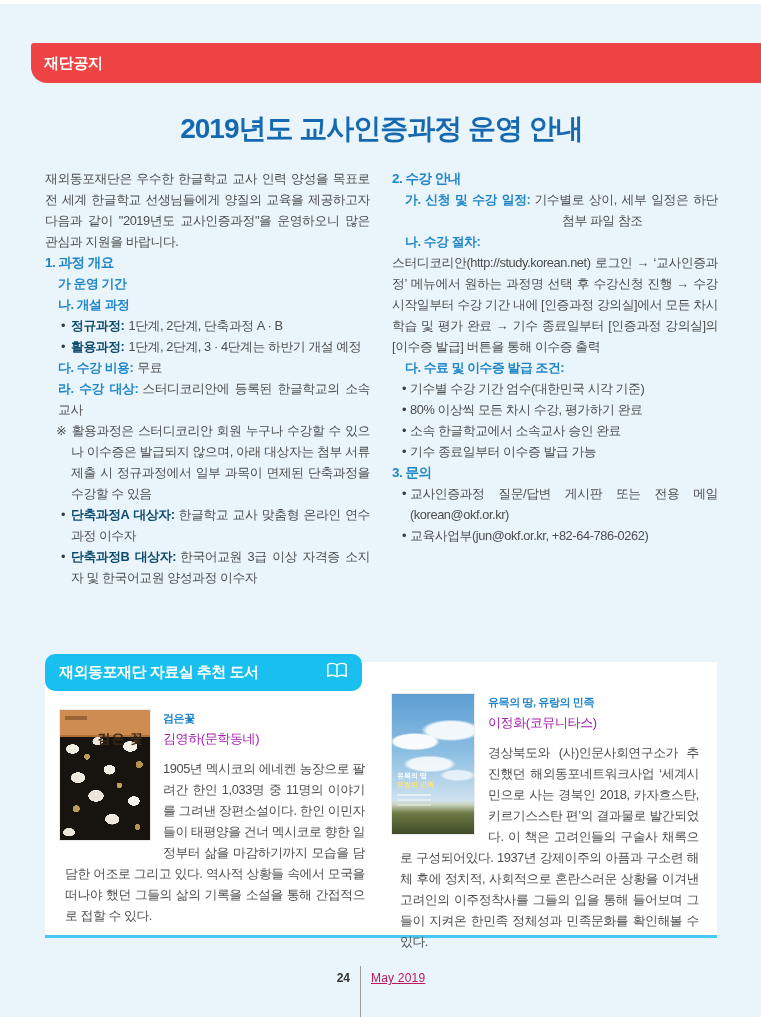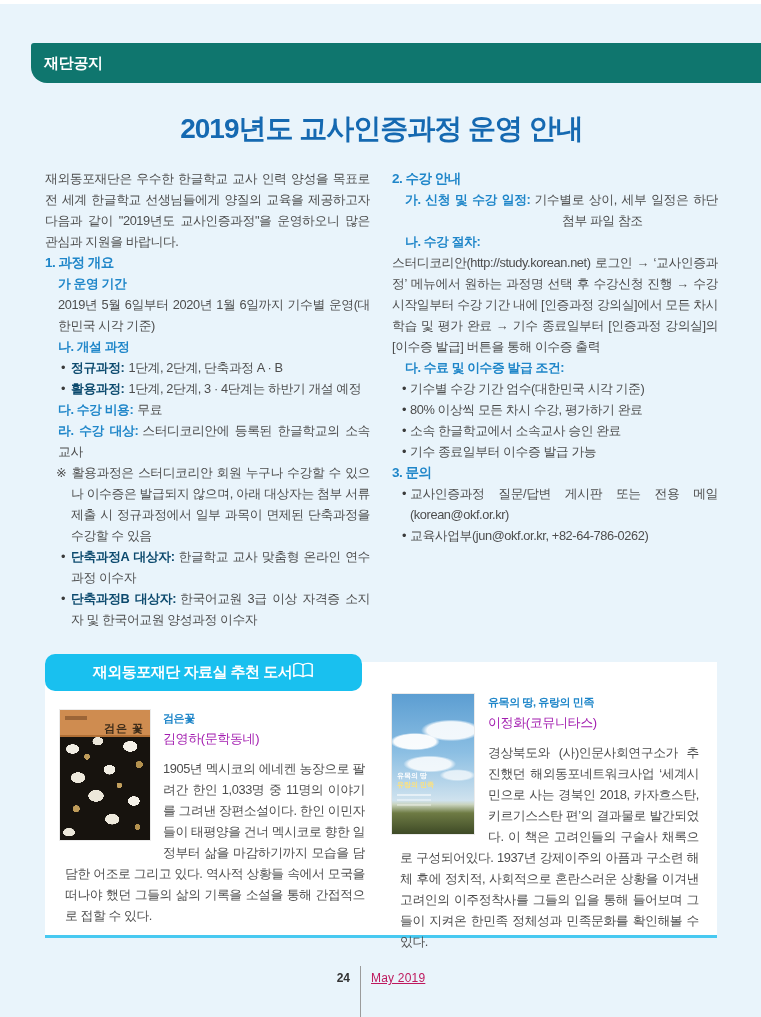--- a/index.html
+++ b/index.html
@@ -8,21 +8,21 @@
     background:#e9f4fb;
     font-family:"Liberation Sans","DejaVu Sans",sans-serif;
     color:#4d4d4d;
     -webkit-font-smoothing:antialiased;
   }
   .top-strip{position:absolute;top:0;left:0;right:0;height:4px;background:#ffffff;}
 
   
   .tag-bar{
     position:absolute;left:31px;right:0;top:43px;height:40px;
-    background:#0f766e;border-radius:3px 0 0 16px;
+    background:#ef4444;border-radius:3px 0 0 16px;
     display:flex;align-items:center;padding-left:13px;box-sizing:border-box;
   }
   .tag-bar .tag{color:#fff;font-weight:bold;font-size:15px;letter-spacing:-0.3px;}
 
   
   .page-title{
     position:absolute;left:45px;width:673px;top:110px;
     text-align:center;font-size:28px;font-weight:bold;color:#1569b1;
     letter-spacing:-1px;margin:0;
   }
@@ -53,21 +53,21 @@
   .hang-far{padding-left:170px;text-indent:-157px;}
 
   
   .books-box{
     position:absolute;left:45px;top:662px;width:672px;height:276px;
     background:#ffffff;border-bottom:3px solid #47c9f1;box-sizing:border-box;
   }
   .books-bar{
     position:absolute;left:0;top:-8px;width:317px;height:37px;
     background:#19c0ef;border-radius:10px;
-    display:flex;align-items:center;justify-content:center;
+    display:flex;align-items:center;justify-content:space-between;
     padding:16px 14px;box-sizing:border-box;
   }
   .books-bar .books-title{color:#fff;font-weight:bold;font-size:15px;letter-spacing:-0.5px;}
   .book-col{
     position:absolute;font-size:12.8px;line-height:21px;letter-spacing:-0.4px;
     text-align:justify;color:#4d4d4d;
   }
   .book-col-left{left:12px;top:46px;width:316px;}
   .book-col-right{left:347px;top:30px;width:315px;}
   .book-title{color:#1f86c9;font-weight:bold;font-size:11px;line-height:20px;margin:0;}
@@ -97,21 +97,21 @@
   }
   .cover-band{
     position:absolute;top:0;left:0;right:0;height:27px;background:#cf8c50;
     border-bottom:2px solid #b06f35;box-sizing:border-box;
   }
   .cover-band::before{
     content:"";position:absolute;left:5px;top:6px;width:22px;height:4px;
     background:rgba(60,30,10,.35);
   }
   .cover-band .cover-title-black{
-    position:absolute;right:6px;top:8px;font-size:11px;color:#3b2a18;
+    position:absolute;right:6px;top:18px;font-size:13px;color:#3b2a18;
     font-weight:bold;letter-spacing:1px;
   }
   
   .cover-sky{
     width:82px;height:140px;margin:2px 14px 4px 0;position:relative;
     background:
       radial-gradient(ellipse 40px 14px at 28% 34%, rgba(255,255,255,.95) 52%, rgba(255,255,255,0) 62%),
       radial-gradient(ellipse 50px 18px at 72% 26%, rgba(255,255,255,.9) 48%, rgba(255,255,255,0) 60%),
       radial-gradient(ellipse 44px 14px at 46% 50%, rgba(255,255,255,.85) 48%, rgba(255,255,255,0) 60%),
       radial-gradient(ellipse 30px 10px at 80% 58%, rgba(255,255,255,.7) 45%, rgba(255,255,255,0) 60%),
@@ -150,21 +150,20 @@
 <h1 class="page-title">2019년도 교사인증과정 운영 안내</h1>
 
 <div class="content">
 
   <div class="col-left">
     <p class="intro">재외동포재단은 우수한 한글학교 교사 인력 양성을 목표로 전 세계 한글학교 선생님들에게 양질의 교육을 제공하고자 다음과 같이 "2019년도 교사인증과정"을 운영하오니 많은 관심과 지원을 바랍니다.</p>
 
     <p class="sec">1. 과정 개요</p>
 
     <p class="sub"><span class="bl">가 운영 기간</span></p>
-    <p class="body-ind">2019년 5월 6일부터 2020년 1월 6일까지 기수별 운영(대한민국 시각 기준)</p>
 
     <p class="sub"><span class="bl">나. 개설 과정</span></p>
     <p class="bullet"><b class="dk">정규과정:</b><span>1단계, 2단계, 단축과정 A · B</span></p>
     <p class="bullet"><b class="dk">활용과정:</b><span>1단계, 2단계, 3 · 4단계는 하반기 개설 예정</span></p>
 
     <p class="sub"><b class="bl">다. 수강 비용:</b><span>무료</span></p>
     <p class="sub"><b class="bl">라. 수강 대상:</b><span>스터디코리안에 등록된 한글학교의 소속 교사</span></p>
 
     <p class="note">※ 활용과정은 스터디코리안 회원 누구나 수강할 수 있으나 이수증은 발급되지 않으며, 아래 대상자는 첨부 서류 제출 시 정규과정에서 일부 과목이 면제된 단축과정을 수강할 수 있음</p>
 

